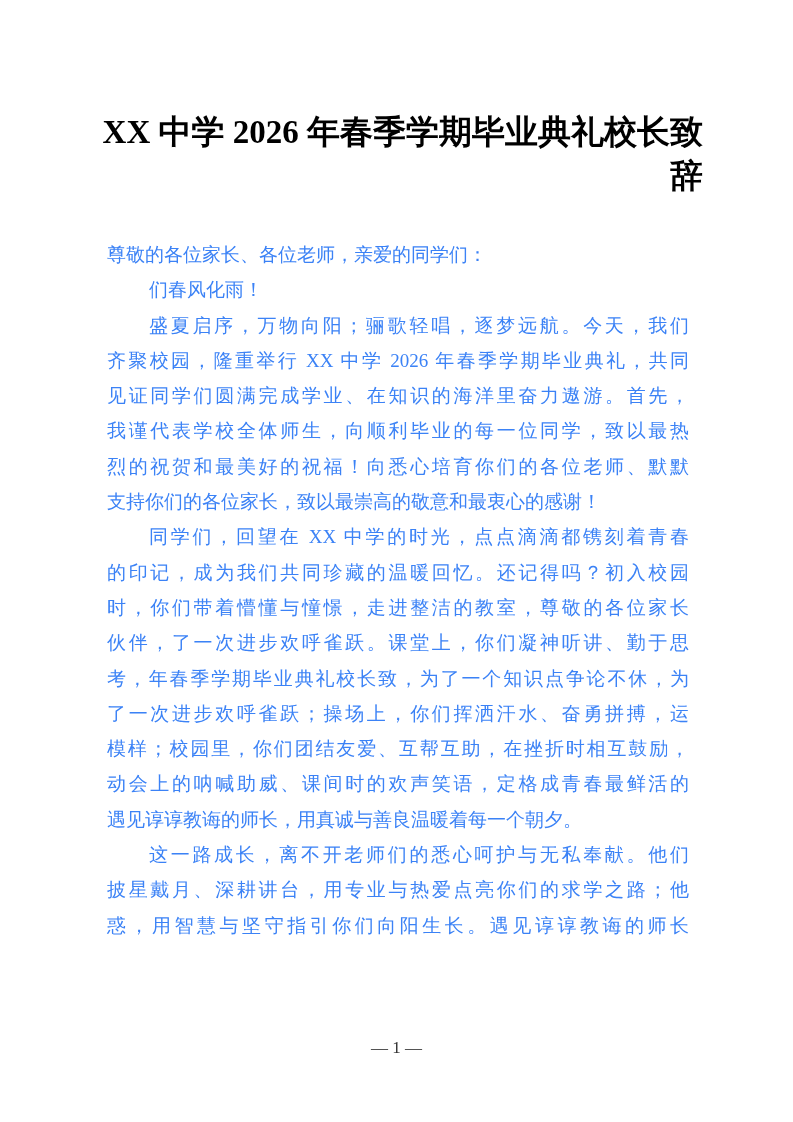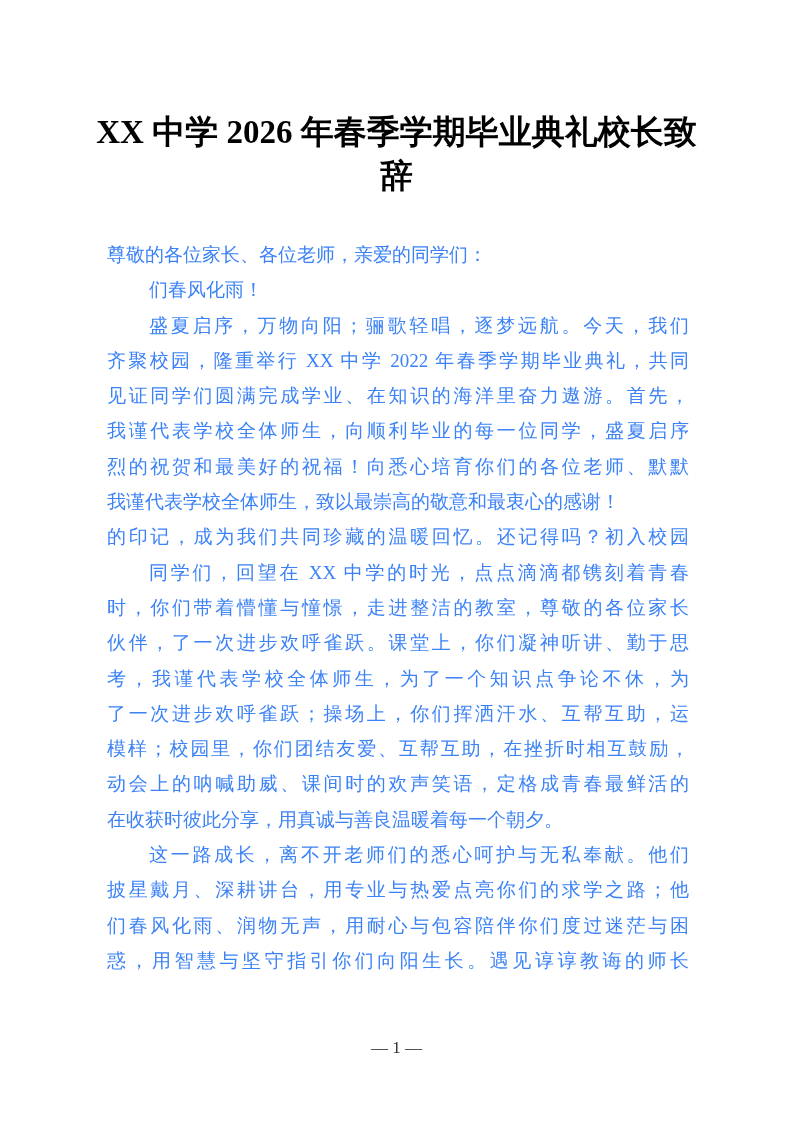--- a/index.html
+++ b/index.html
@@ -1,20 +1,20 @@
 <!DOCTYPE html>
 <html><head>
   <meta charset="utf-8">
   <style>
     html, body { margin: 0; padding: 0; background: #ffffff; }
     body { width: 793px; height: 1122px; position: relative; overflow: hidden; color: #111; }
     .page { position: absolute; left: 0; top: 0; width: 793px; height: 1122px; background: #fff; }
     .title {
       position: absolute; left: 90px; top: 110px; width: 613px;
-      text-align: center;
+      text-align: right;
       font-family: "Liberation Serif", "DejaVu Serif", serif;
       font-weight: bold; font-size: 33px; line-height: 44px; color: #000;
       letter-spacing: 0px;
     }
     .title .tl { display: block; white-space: nowrap; }
     .body {
       position: absolute; left: 107px; top: 237px; width: 582px;
       font-family: Liberation Serif, serif;
       font-size: 19px; line-height: 35.3px; color: #3b82f6;
     }
@@ -34,41 +34,40 @@
     <span class="tl">XX 中学 2026 年春季学期毕业典礼校长致</span>
     <span class="tl">辞</span>
   </h1>
 
   <div class="body">
     <span class="ln last">尊敬的各位家长、各位老师，亲爱的同学们：</span>
     <span class="ln indent last">们春风化雨！</span>
 
     <div>
       <span class="ln indent">盛夏启序，万物向阳；骊歌轻唱，逐梦远航。今天，我们</span>
-      <span class="ln">齐聚校园，隆重举行 XX 中学 2022 年春季学期毕业典礼，共同</span>
+      <span class="ln">齐聚校园，隆重举行 XX 中学 2026 年春季学期毕业典礼，共同</span>
       <span class="ln">见证同学们圆满完成学业、在知识的海洋里奋力遨游。首先，</span>
-      <span class="ln">我谨代表学校全体师生，向顺利毕业的每一位同学，盛夏启序</span>
+      <span class="ln">我谨代表学校全体师生，向顺利毕业的每一位同学，致以最热</span>
       <span class="ln">烈的祝贺和最美好的祝福！向悉心培育你们的各位老师、默默</span>
-      <span class="ln last">我谨代表学校全体师生，致以最崇高的敬意和最衷心的感谢！</span>
+      <span class="ln last">支持你们的各位家长，致以最崇高的敬意和最衷心的感谢！</span>
     </div>
 
     <div>
+      <span class="ln indent">同学们，回望在 XX 中学的时光，点点滴滴都镌刻着青春</span>
       <span class="ln">的印记，成为我们共同珍藏的温暖回忆。还记得吗？初入校园</span>
-      <span class="ln indent">同学们，回望在 XX 中学的时光，点点滴滴都镌刻着青春</span>
       <span class="ln">时，你们带着懵懂与憧憬，走进整洁的教室，尊敬的各位家长</span>
       <span class="ln">伙伴，了一次进步欢呼雀跃。课堂上，你们凝神听讲、勤于思</span>
-      <span class="ln">考，我谨代表学校全体师生，为了一个知识点争论不休，为</span>
-      <span class="ln">了一次进步欢呼雀跃；操场上，你们挥洒汗水、互帮互助，运</span>
+      <span class="ln">考，年春季学期毕业典礼校长致，为了一个知识点争论不休，为</span>
+      <span class="ln">了一次进步欢呼雀跃；操场上，你们挥洒汗水、奋勇拼搏，运</span>
       <span class="ln">模样；校园里，你们团结友爱、互帮互助，在挫折时相互鼓励，</span>
       <span class="ln">动会上的呐喊助威、课间时的欢声笑语，定格成青春最鲜活的</span>
-      <span class="ln last">在收获时彼此分享，用真诚与善良温暖着每一个朝夕。</span>
+      <span class="ln last">遇见谆谆教诲的师长，用真诚与善良温暖着每一个朝夕。</span>
     </div>
 
     <div>
       <span class="ln indent">这一路成长，离不开老师们的悉心呵护与无私奉献。他们</span>
       <span class="ln">披星戴月、深耕讲台，用专业与热爱点亮你们的求学之路；他</span>
-      <span class="ln">们春风化雨、润物无声，用耐心与包容陪伴你们度过迷茫与困</span>
       <span class="ln">惑，用智慧与坚守指引你们向阳生长。遇见谆谆教诲的师长</span>
     </div>
   </div>
 
   <div class="footer">— 1 —</div>
 </div>
 
 </body></html>

